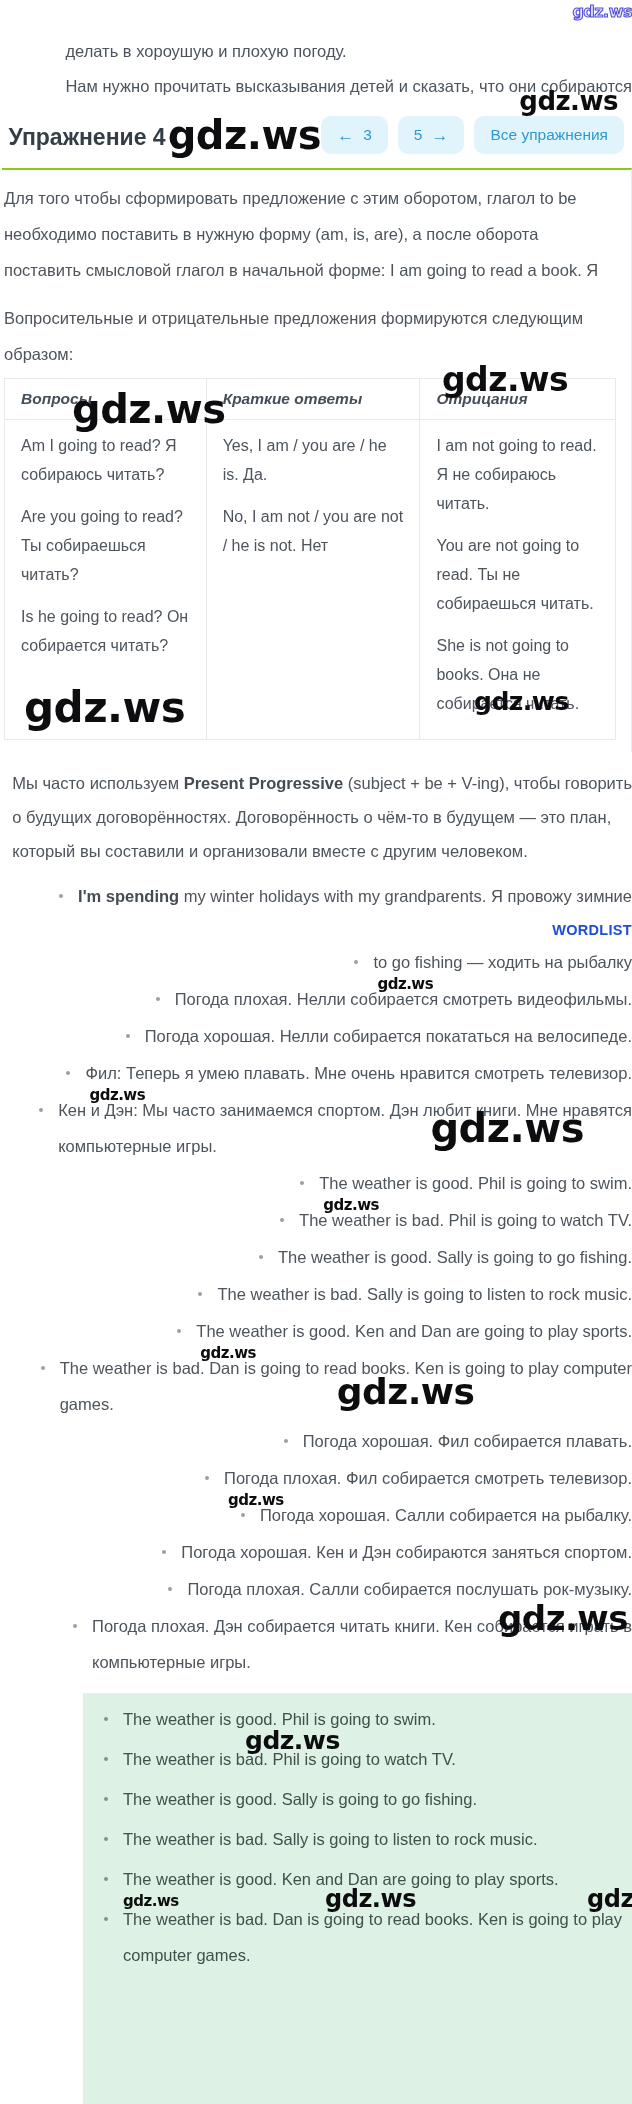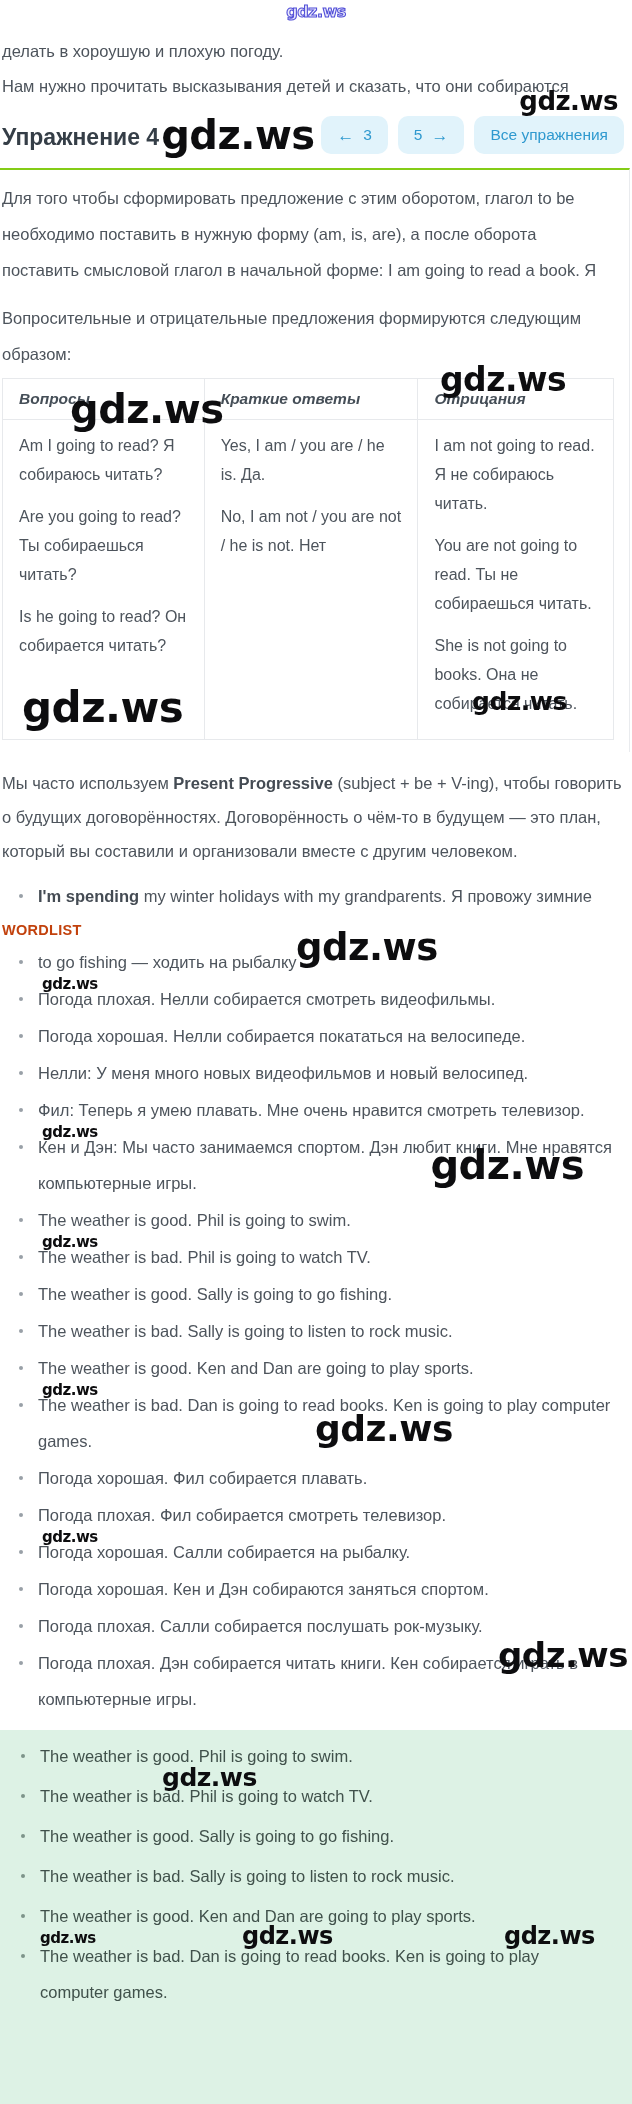--- a/index.html
+++ b/index.html
@@ -6,20 +6,21 @@
   .page{
     position:relative;
     width:632px;height:2104px;
     display:flex;flex-direction:column;
     box-sizing:border-box;
     overflow:hidden;
     font-family:"Liberation Sans",sans-serif;
     color:#4d545c;
     background:#fff;
     padding-top:2px;
+    align-items:flex-end;
   }
   
   .wm{font-family:"DejaVu Sans",sans-serif;font-weight:bold;color:#0d0d0f;letter-spacing:-0.5px;white-space:nowrap;pointer-events:none;z-index:5;}
   .wm-top{display:block;text-align:center;font-size:16px;height:20px;line-height:20px;
     color:#e9e9fb;-webkit-text-stroke:1.1px #524fd8;text-stroke:1.1px #524fd8;}
   .wm-abs{position:absolute;}
   
   .p-italic{margin:14px 0 0 2px;font-style:italic;font-size:16.5px;line-height:26px;color:#4a4f57;}
   .p-block{margin:12px 0 0 2px;}
   .pline{line-height:35px;font-size:16.5px;}
@@ -52,21 +53,21 @@
   .wm-t4{left:470px;bottom:24px;font-size:25px;}
   
   .grammar{margin:14px 0 0 2px;}
   .grammar .pline{line-height:34px;}
   .b{font-weight:bold;color:#444b53;}
   
   .li{position:relative;padding-left:36px;line-height:24px;margin:0 0 13px 2px;font-size:16.5px;color:#4d545c;}
   .li::before{content:"";position:absolute;left:17px;top:10px;width:4px;height:4px;border-radius:50%;background:#99a0a7;}
   .li .l2{margin-top:12px;line-height:24px;}
   .example{margin-top:16px;margin-bottom:0;}
-  .wordlist-title{margin:14px 0 12px 2px;font-weight:bold;font-size:14.5px;color:#c2410c;letter-spacing:0.3px;}
+  .wordlist-title{margin:14px 0 12px 2px;font-weight:bold;font-size:14.5px;color:#1d4ed8;letter-spacing:0.3px;}
   .wm-inline-big{left:294px;top:-14px;font-size:37px;}
   .wm-small-under{left:40px;top:22px;font-size:15px;}
   .wm-kendan{right:48px;top:18px;font-size:40px;}
   .wm-endan{left:313px;top:24px;font-size:36px;}
   .wm-rudan{right:4px;top:-8px;font-size:34px;}
   
   .solution{flex:1;margin-top:6px;background:#ddf2e5;padding:14px 10px 0 2px;box-sizing:border-box;}
   .solution .li{color:#40514b;margin-bottom:16px;}
   .solution .li::before{background:#7d948a;}
   .wm-sol1{left:158px;top:22px;font-size:25px;}
@@ -170,21 +171,20 @@
   <div class="wordlist-title">WORDLIST</div>
 
   <div class="li">
     <span>to go fishing — ходить на рыбалку</span>
     <span class="wm wm-abs wm-inline-big">gdz.ws</span>
     <span class="wm wm-abs wm-small-under">gdz.ws</span>
   </div>
 
   <div class="li">Погода плохая. Нелли собирается смотреть видеофильмы.</div>
   <div class="li">Погода хорошая. Нелли собирается покататься на велосипеде.</div>
-  <div class="li">Нелли: У меня много новых видеофильмов и новый велосипед.</div>
   <div class="li">
     <span>Фил: Теперь я умею плавать. Мне очень нравится смотреть телевизор.</span>
     <span class="wm wm-abs wm-small-under">gdz.ws</span>
   </div>
   <div class="li">
     <div>Кен и Дэн: Мы часто занимаемся спортом. Дэн любит книги. Мне нравятся</div>
     <div class="l2">компьютерные игры.</div>
     <span class="wm wm-abs wm-kendan">gdz.ws</span>
   </div>
 

